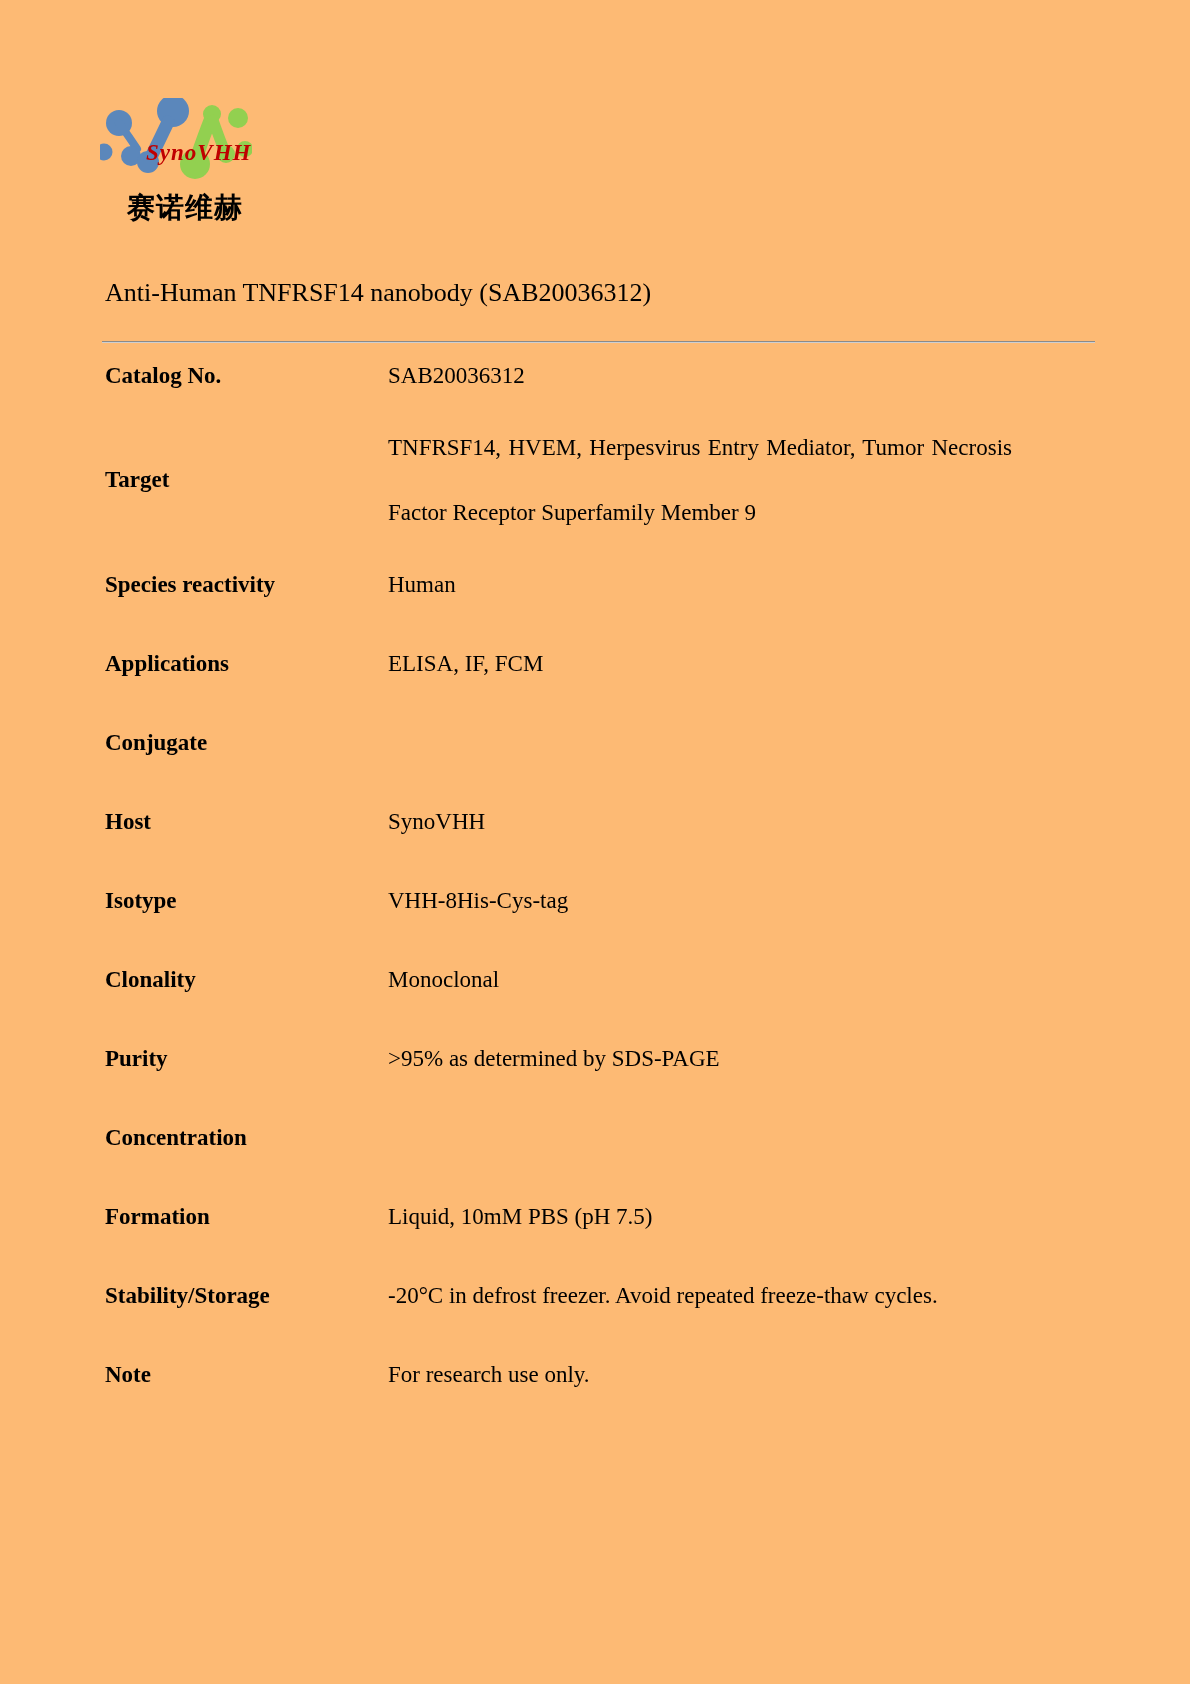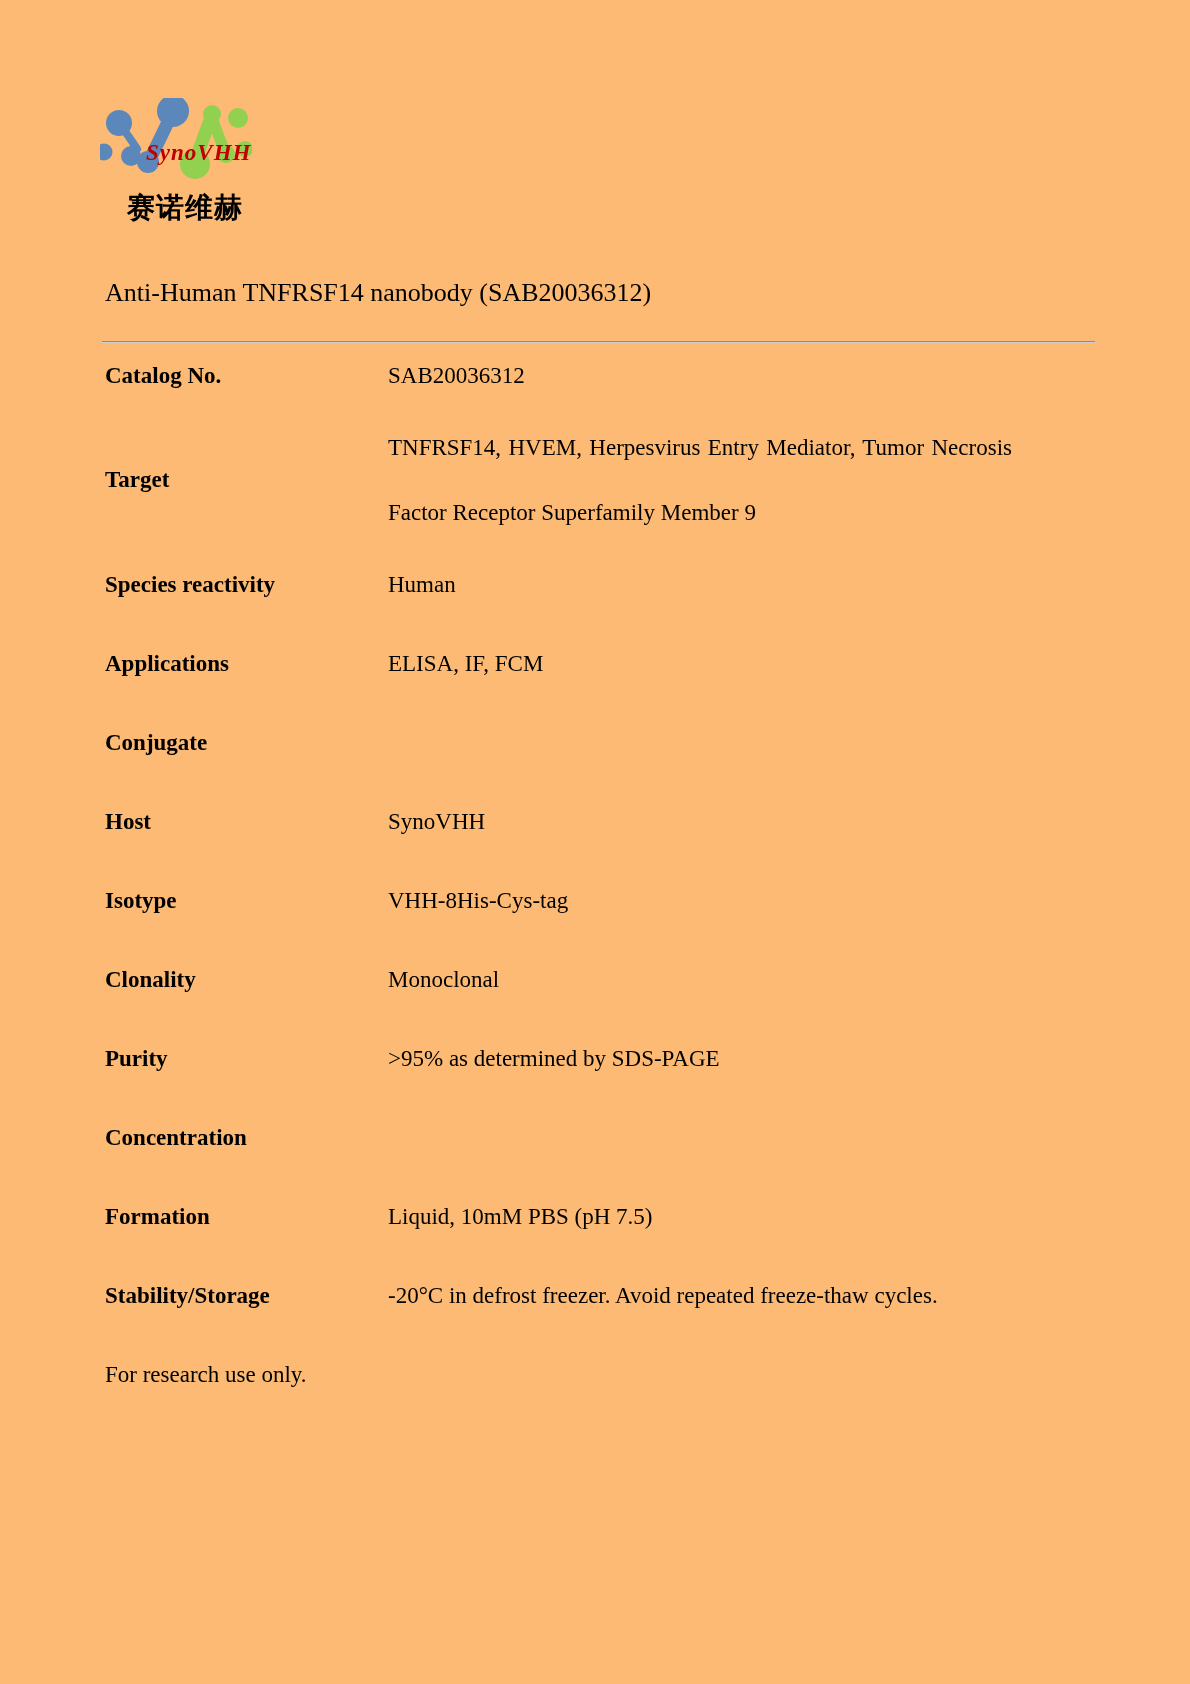--- a/index.html
+++ b/index.html
@@ -124,17 +124,18 @@
       <div class="spec-label">Formation</div>
       <div class="spec-value">Liquid, 10mM PBS (pH 7.5)</div>
     </div>
 
     <div class="spec-row">
       <div class="spec-label">Stability/Storage</div>
       <div class="spec-value">-20°C in defrost freezer. Avoid repeated freeze-thaw cycles.</div>
     </div>
 
     <div class="spec-row">
+      <div class="spec-label">Note</div>
       <div class="spec-value">For research use only.</div>
     </div>
   </div>
 
 </div>
 
 </body></html>

